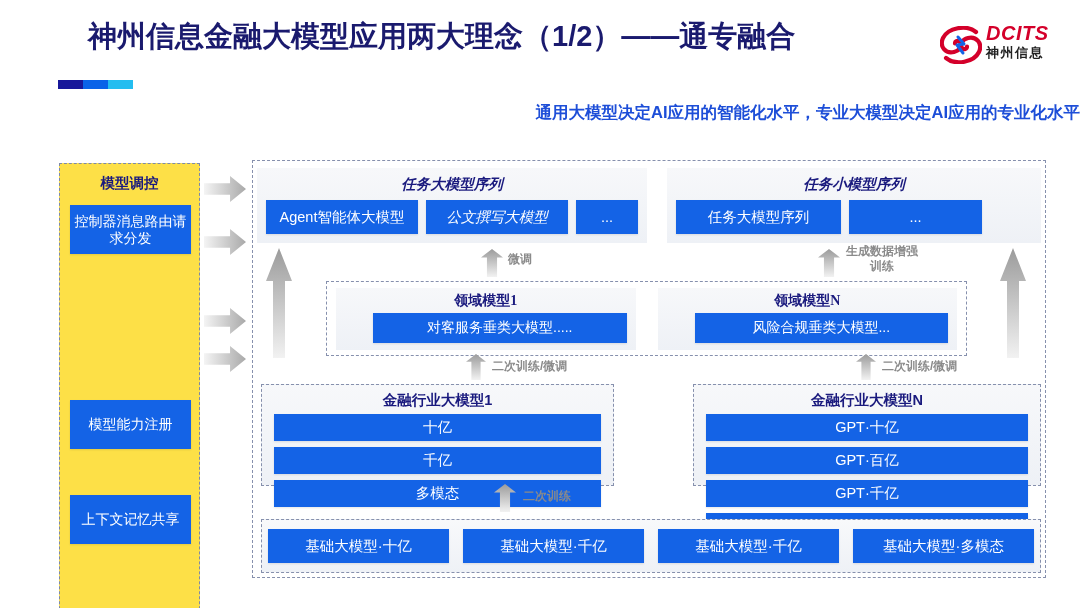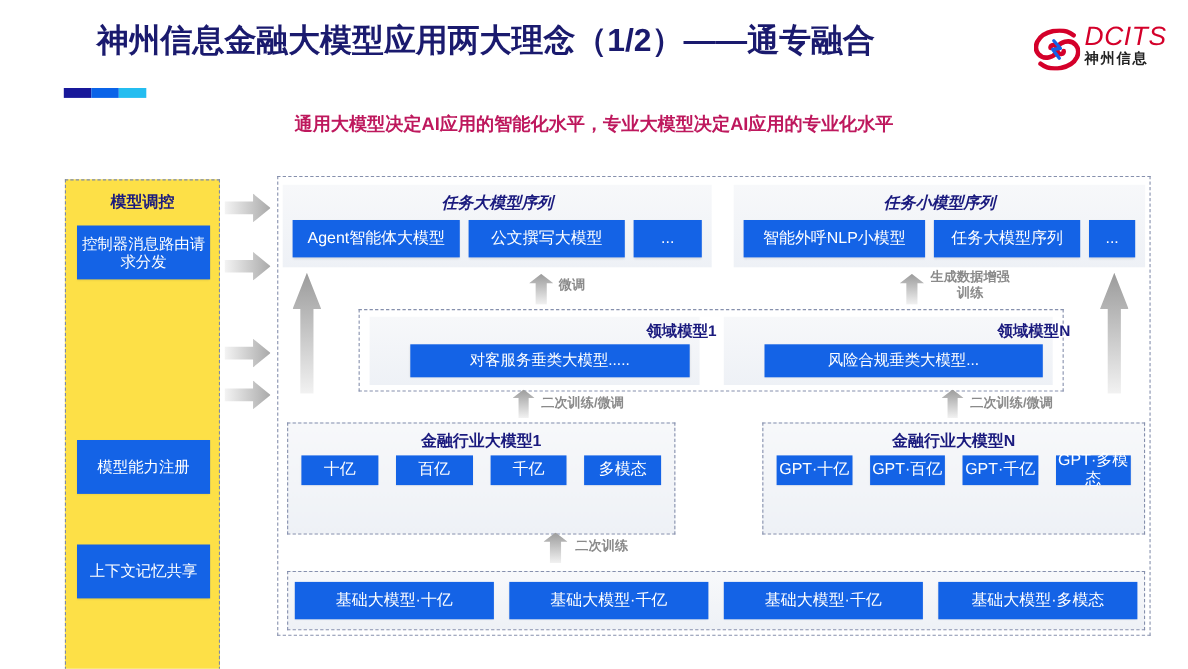--- a/index.html
+++ b/index.html
@@ -21,31 +21,31 @@
     position: absolute; left: 58px; top: 80px;
     width: 75px; height: 9px; display: flex;
   }
   .title-underline i { display:block; height: 100%; }
   .u1 { width: 33%; background: #18189a; }
   .u2 { width: 34%; background: #0a63e8; }
   .u3 { width: 33%; background: #24bdf0; }
 
   .subtitle {
     position: absolute; left: 0; top: 102px; width: 1080px;
-    text-align: center;
-    font-size: 16.5px; font-weight: bold; color: #be185d;
+    text-align: right;
+    font-size: 16.5px; font-weight: bold; color: #1d4ed8;
     white-space: nowrap;
   }
 
   
   .logo { position: absolute; right: 18px; top: 22px; width: 122px; height: 50px; }
   .logo-mark { position: absolute; left: 0; top: 4px; width: 42px; height: 38px; }
   .logo-text { position: absolute; left: 46px; top: 0px; }
   .logo-en {
-    font-size: 24px; font-weight: normal; color: #d4002a;
+    font-size: 20px; font-weight: bold; color: #d4002a;
     font-style: italic; letter-spacing: 0.5px; line-height: 23px;
   }
   .logo-cn {
     font-size: 13px; font-weight: bold; color: #222;
     letter-spacing: 1.5px; line-height: 16px;
   }
 
   
   .bbox {
     background: #1463e6; color: #fff; font-weight: normal;
@@ -123,40 +123,40 @@
   .seq-title {
     position: absolute; left: 0; top: 7px; width: 100%;
     text-align: center; font-size: 14.5px; font-weight: bold; color: #1a1a7e; font-style: italic;
   }
   .seq-row {
     position: absolute; left: 9px; right: 9px; top: 32px;
     display: flex; gap: 8px;
   }
   .seq-row .bbox { height: 34px; font-size: 14.5px; }
   .seq-l .seq-row .bbox:nth-child(1) { flex: 0 0 152px; }
-  .seq-l .seq-row .bbox:nth-child(2) { flex: 0 0 142px; }
+  .seq-l .seq-row .bbox:nth-child(2) { flex: 0 0 142px; font-style: italic; }
   .seq-l .seq-row .bbox:nth-child(3) { flex: 1 1 auto; }
   .seq-r .seq-row .bbox:nth-child(1) { flex: 0 0 165px; }
   .seq-r .seq-row .bbox:nth-child(2) { flex: 0 0 133px; }
   .seq-r .seq-row .bbox:nth-child(3) { flex: 1 1 auto; }
 
   
   .domain-band {
     position: absolute; left: 326px; top: 281px;
     width: 641px; height: 75px;
     border: 1px dashed #8690ad;
     display: flex; gap: 22px; padding: 0 9px; align-items: center;
   }
   .domain-cell {
     flex: 1 1 0; height: 62px; position: relative;
     background: linear-gradient(to bottom, #f7f8fa 0%, #eef1f6 100%);
   }
   .domain-title {
-    position: absolute; left: 16px; top: 4px; width: 100%;
-    text-align: right; font-size: 14px; font-weight: bold; color: #1a1a7e;
+    position: absolute; left: 0; top: 4px; width: 100%;
+    text-align: center; font-size: 14px; font-weight: bold; color: #1a1a7e; font-family: Liberation Serif, serif;
   }
   .domain-cell .bbox {
     position: absolute; left: 9px; right: 9px; top: 25px; height: 30px;
     font-size: 14px;
     margin-left: 28px;
   }
 
   
   .ind-box {
     position: absolute; top: 384px; height: 102px;
@@ -164,21 +164,21 @@
     background: linear-gradient(to bottom, #f7f8fa 0%, #eef1f6 100%);
   }
   .ind-l { left: 261px; width: 353px; }
   .ind-r { left: 693px; width: 348px; padding-left: 28px; }
   .ind-title {
     position: absolute; left: 0; top: 6px; width: 100%;
     text-align: center; font-size: 14.5px; font-weight: bold; color: #1a1a7e;
   }
   .ind-grid {
     position: absolute; left: 12px; right: 12px; top: 29px;
-    display: grid; grid-template-columns: 1fr 1fr 1fr 1fr; gap: 6px 16px;
+    display: grid; grid-template-columns: 1fr; gap: 6px 16px;
   }
   .ind-grid .bbox { height: 27px; font-size: 14.5px; }
 
   
   .base-box {
     position: absolute; left: 261px; top: 519px;
     width: 780px; height: 54px;
     border: 1px dashed #8690ad;
     background: linear-gradient(to bottom, #f8f9fb 0%, #eef1f6 100%);
     display: flex; align-items: center; gap: 14px; padding: 0 6px;
@@ -232,21 +232,20 @@
     <div class="seq-row">
       <div class="bbox">Agent智能体大模型</div>
       <div class="bbox">公文撰写大模型</div>
       <div class="bbox">...</div>
     </div>
   </div>
 
   <div class="seq seq-r">
     <div class="seq-title">任务小模型序列</div>
     <div class="seq-row">
-      <div class="bbox">智能外呼NLP小模型</div>
       <div class="bbox">任务大模型序列</div>
       <div class="bbox">...</div>
     </div>
   </div>
 
   <div class="arrow-u au-mid"></div>
   <div class="alabel al-1">微调</div>
   <div class="arrow-u au-mid-r"></div>
   <div class="alabel al-2">
     <span>生成数据增强</span><br>
@@ -266,21 +265,20 @@
 
   <div class="arrow-u au-low-l"></div>
   <div class="alabel al-3">二次训练/微调</div>
   <div class="arrow-u au-low-r"></div>
   <div class="alabel al-4">二次训练/微调</div>
 
   <div class="ind-box ind-l">
     <div class="ind-title">金融行业大模型1</div>
     <div class="ind-grid">
       <div class="bbox">十亿</div>
-      <div class="bbox">百亿</div>
       <div class="bbox">千亿</div>
       <div class="bbox">多模态</div>
     </div>
   </div>
 
   <div class="ind-box ind-r">
     <div class="ind-title">金融行业大模型N</div>
     <div class="ind-grid">
       <div class="bbox">GPT·十亿</div>
       <div class="bbox">GPT·百亿</div>

